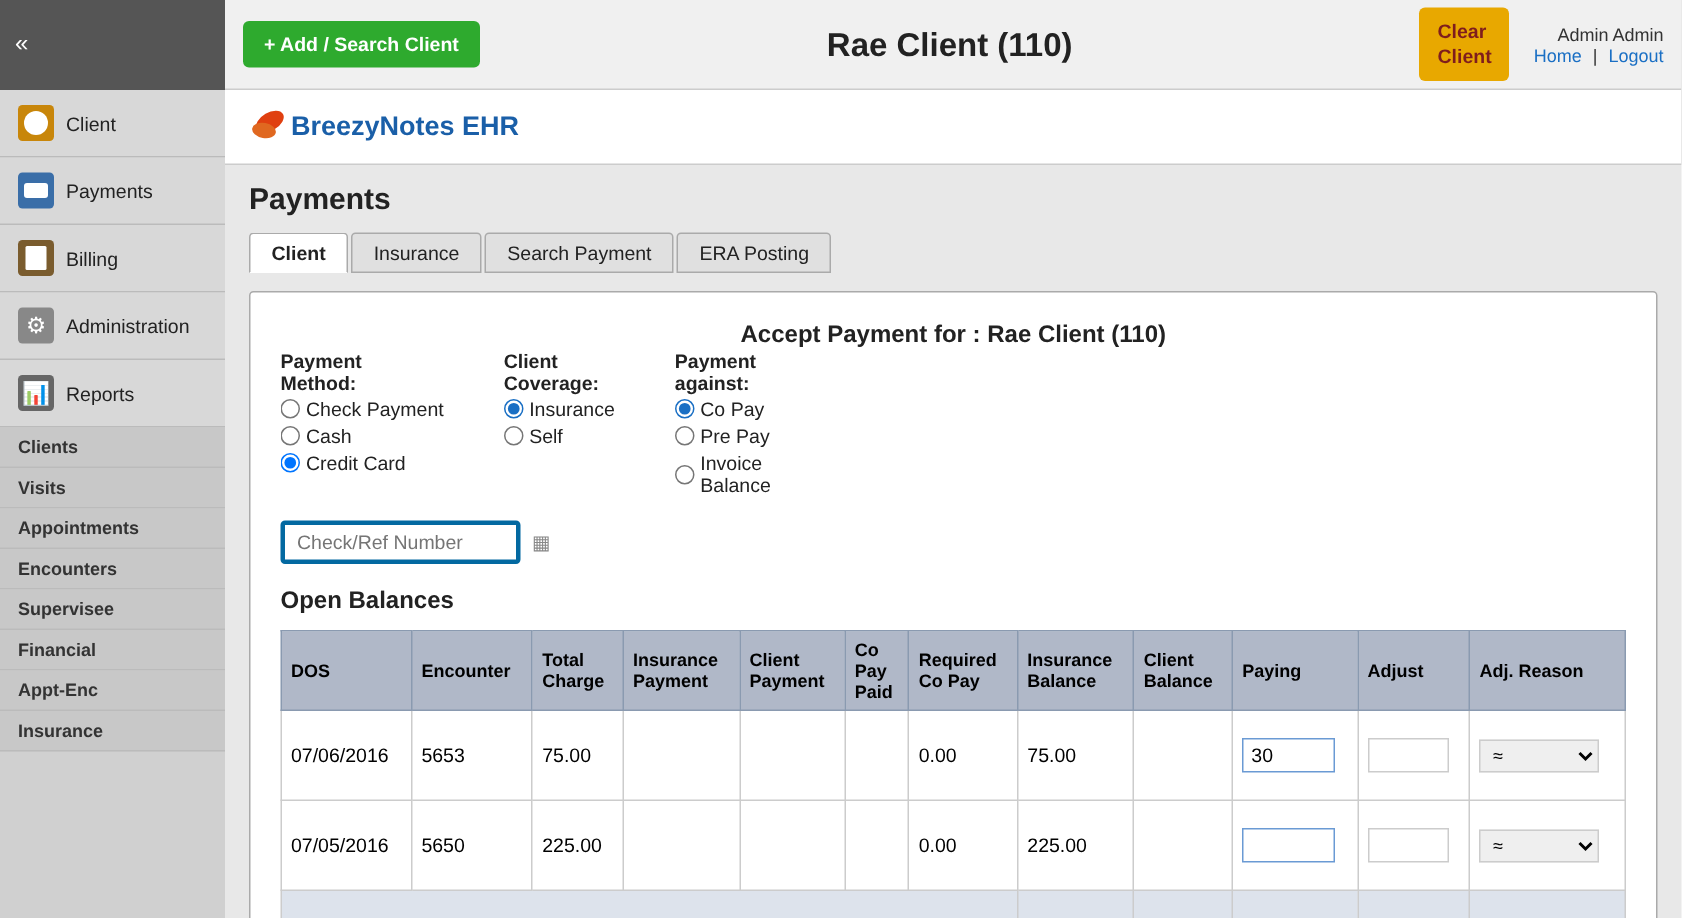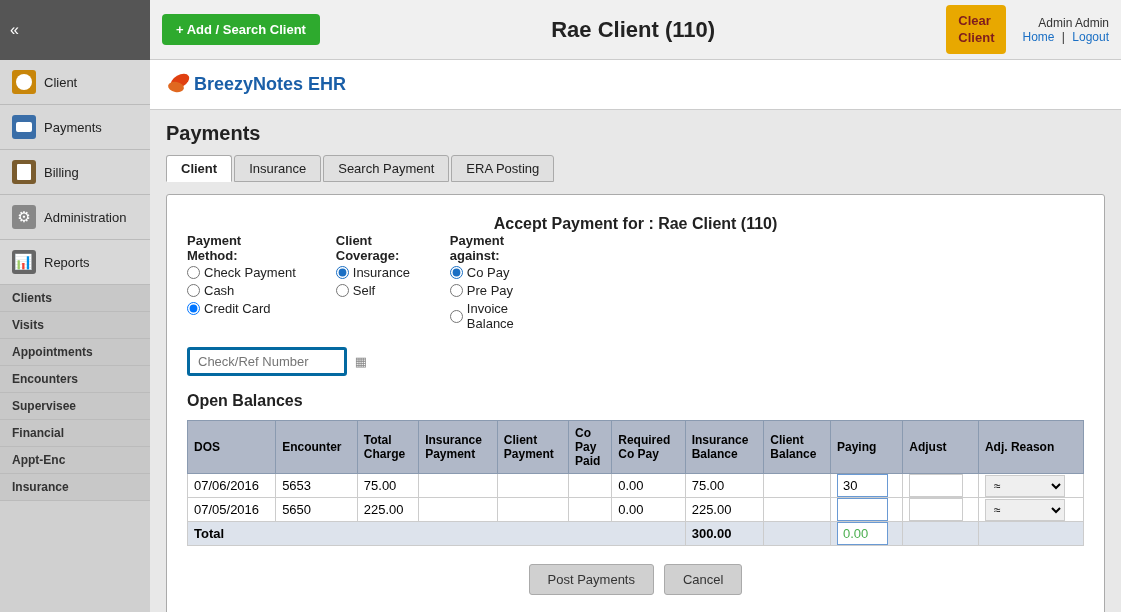--- a/index.html
+++ b/index.html
@@ -262,32 +262,32 @@
       font-size: 13px;
     }
     table.balances-table th {
       background: #b0b8c8;
       padding: 5px 6px;
       text-align: left;
       border: 1px solid #8a9ab0;
       font-size: 12px;
     }
     table.balances-table td {
-      padding: 0 6px;
+      padding: 18px 6px;
       border: 1px solid #ccc;
       background: #fff;
     }
     table.balances-table tr.total-row td {
       background: #dde3ec;
       font-weight: bold;
     }
     .paying-input {
       border: 1px solid #6a9ad4;
       padding: 3px 5px;
-      width: 51px;
+      width: 62px;
       font-size: 13px;
       background: #fff;
     }
     .paying-input.zero {
       color: #4caf50;
     }
     .adjust-input {
       border: 1px solid #ccc;
       padding: 3px 5px;
       width: 54px;

